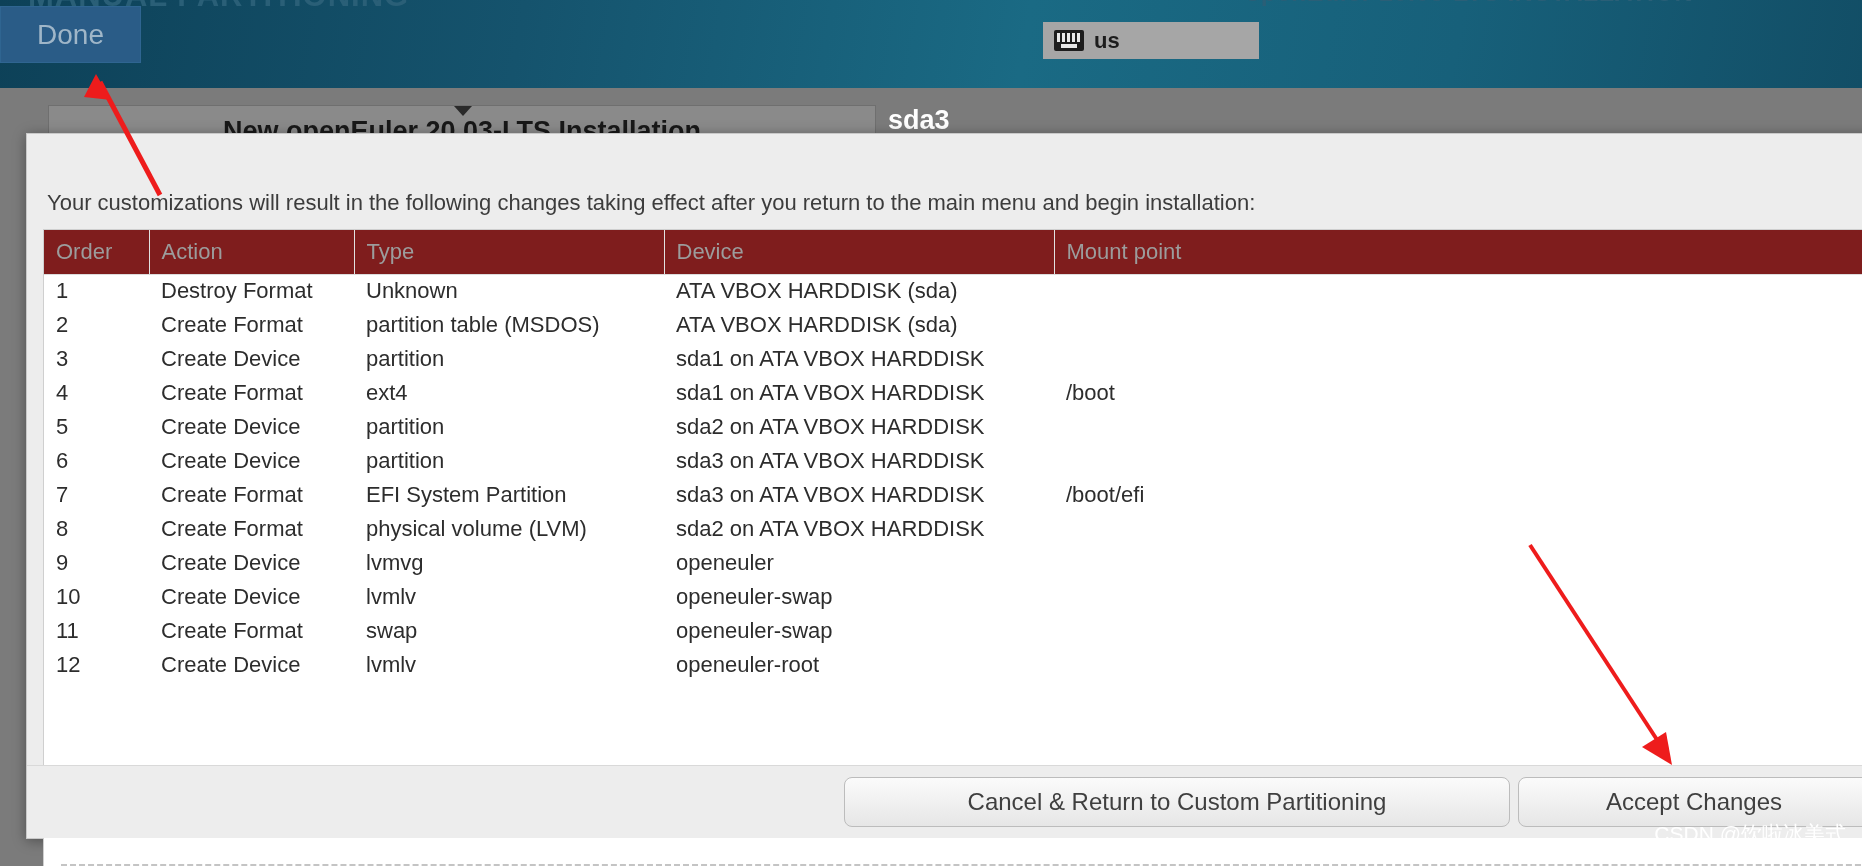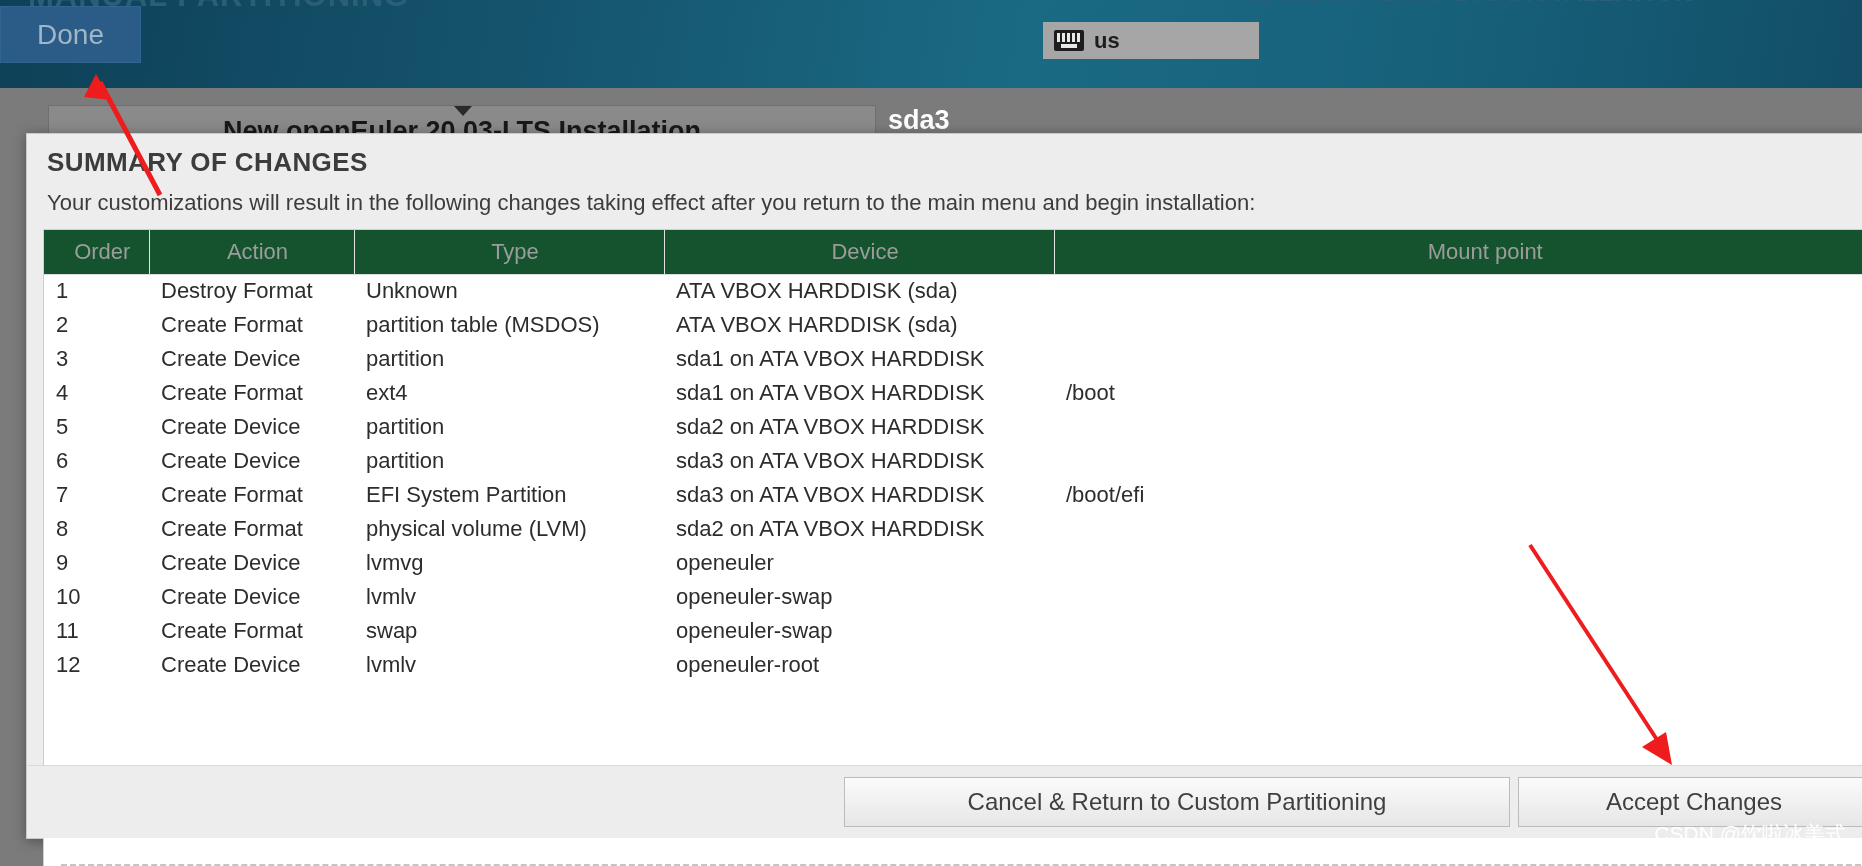--- a/index.html
+++ b/index.html
@@ -102,23 +102,23 @@
   table.changes{
     border-collapse:collapse;width:1860px;table-layout:fixed;
   }
   table.changes col.c-order{width:105px;}
   table.changes col.c-action{width:205px;}
   table.changes col.c-type{width:310px;}
   table.changes col.c-device{width:390px;}
   table.changes col.c-mount{width:850px;}
 
   table.changes thead th{
-    height:44px;background:#14532d;
+    height:44px;background:#7f1d1d;
     font-size:22px;font-weight:normal;color:#9c9c9c;
-    text-align:center;padding:0 0 0 12px;
+    text-align:left;padding:0 0 0 12px;
     border-bottom:1px solid #dcdcdc;border-right:1px solid #e2e2e2;
     box-sizing:border-box;
   }
   table.changes thead th:last-child{border-right:none;}
   table.changes tbody td{
     height:34px;font-size:22px;color:#2d2d2d;
     padding:0 0 0 12px;white-space:nowrap;box-sizing:border-box;
     vertical-align:middle;
   }
   td.order-cell{color:#1f1f1f;}
@@ -130,21 +130,21 @@
     border-top:3px dashed #c4c4c4;
   }
 
   #dialog-footer{
     position:absolute;left:0;bottom:0;width:1852px;height:72px;
     background:#ededed;border-top:1px solid #d9d9d9;
   }
   .dlg-btn{
     position:absolute;top:11px;height:50px;
     background:linear-gradient(#fbfbfb,#e6e6e6);
-    border:1px solid #bcbcbc;border-radius:0;
+    border:1px solid #bcbcbc;border-radius:8px;
     display:flex;align-items:center;justify-content:center;
     font-size:24px;color:#3f3f3f;box-sizing:border-box;
     cursor:pointer;
   }
   #btn-cancel{left:817px;width:666px;}
   #btn-accept{left:1491px;width:352px;}
 
   
   #arrows{position:absolute;left:0;top:0;width:1862px;height:866px;pointer-events:none;}
 
@@ -171,21 +171,20 @@
 <div id="bg-panel">
   <span id="bg-tri"></span>
   <span id="bg-panel-label">New openEuler 20.03-LTS Installation</span>
 </div>
 <div id="bg-sda3">sda3</div>
 
 <div id="space-bar-available">AVAILABLE SPACE</div>
 <div id="space-bar-total">TOTAL SPACE</div>
 
 <div id="dialog">
-  <div id="dialog-title">SUMMARY OF CHANGES</div>
   <div id="dialog-desc">Your customizations will result in the following changes taking effect after you return to the main menu and begin installation:</div>
 
   <div id="table-wrap">
     <table class="changes">
       <colgroup>
         <col class="c-order">
           <col class="c-action">
           <col class="c-type">
           <col class="c-device">
           <col class="c-mount">

